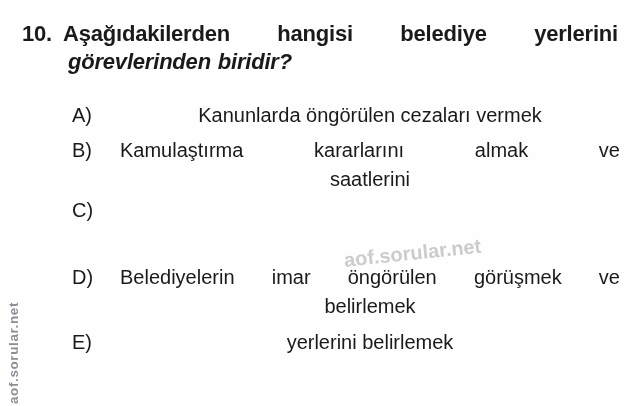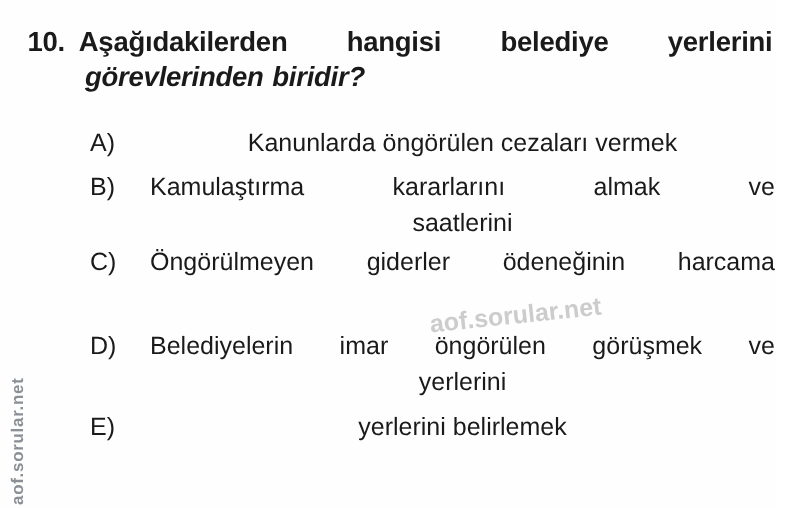--- a/index.html
+++ b/index.html
@@ -117,29 +117,28 @@
     <span class="opt-letter">B)</span>
     <div class="opt-text">
       <div class="ln j">Kamulaştırma kararlarını almak ve</div>
       <div class="ln">saatlerini</div>
     </div>
   </div>
 
   <div class="option opt-c">
     <span class="opt-letter">C)</span>
     <div class="opt-text">
-      <div class="ln j">Öngörülmeyen giderler ödeneğinin harcama</div>
     </div>
   </div>
 
   <div class="option opt-d">
     <span class="opt-letter">D)</span>
     <div class="opt-text">
       <div class="ln j">Belediyelerin imar öngörülen görüşmek ve</div>
-      <div class="ln">yerlerini</div>
+      <div class="ln">belirlemek</div>
     </div>
   </div>
 
   <div class="option opt-e">
     <span class="opt-letter">E)</span>
     <div class="opt-text">
       <div class="ln">yerlerini belirlemek</div>
     </div>
   </div>
 

